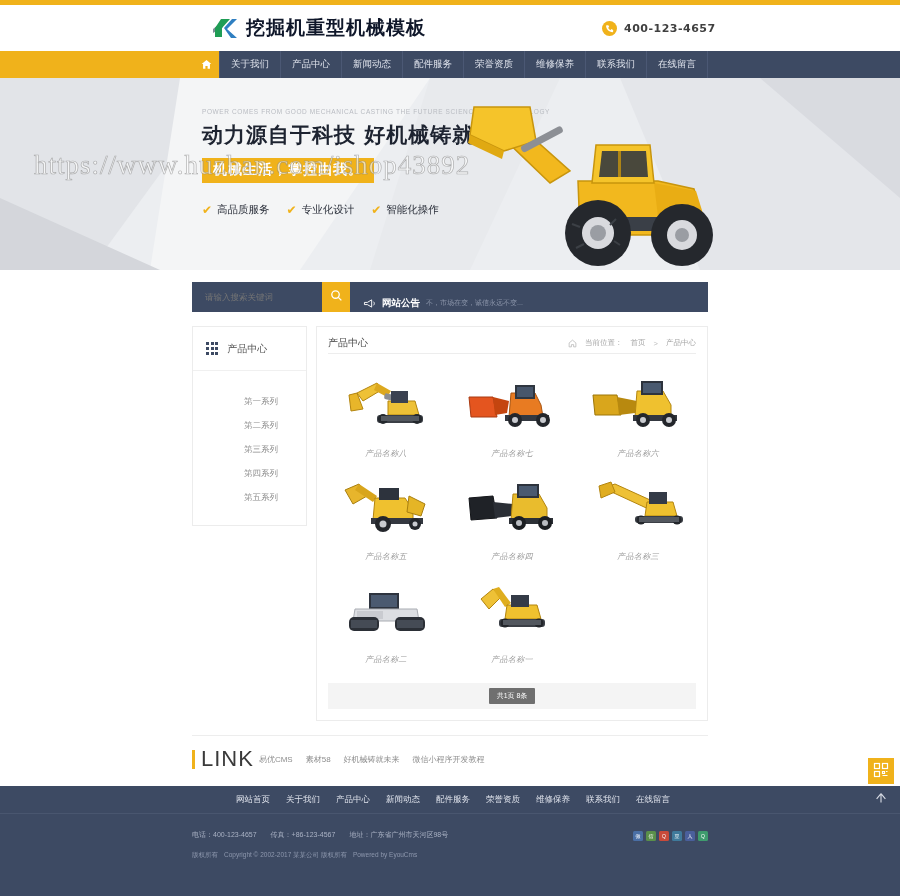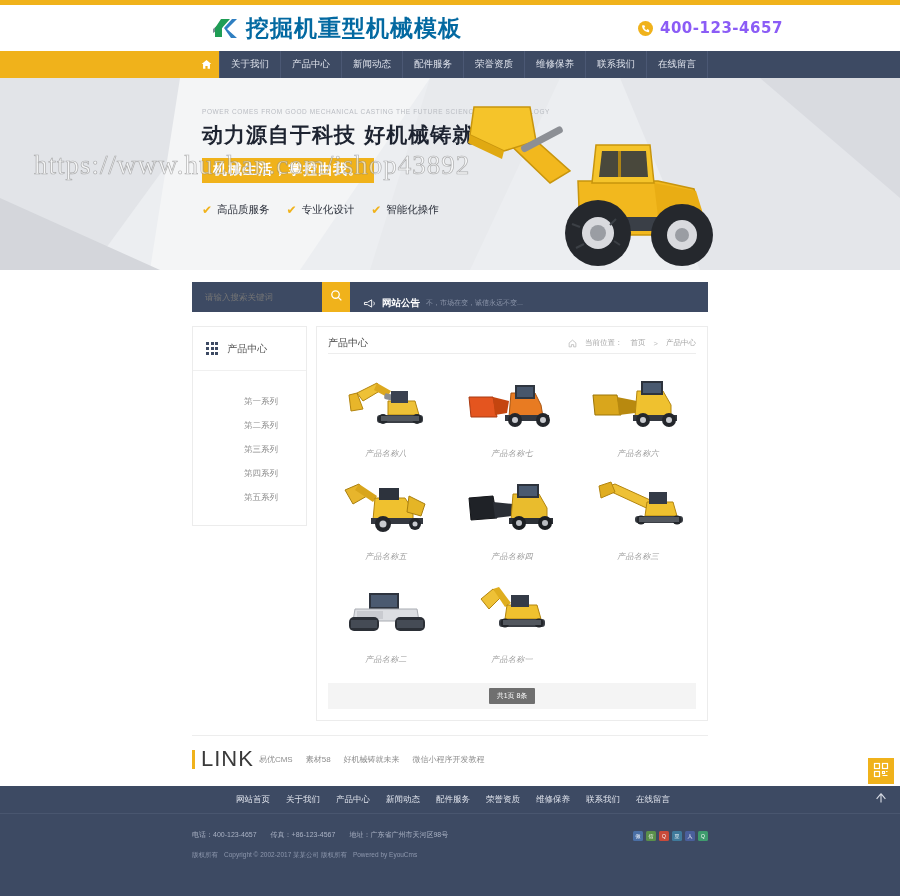--- a/index.html
+++ b/index.html
@@ -20,37 +20,37 @@
     height: 46px;
     background: #ffffff;
     display: flex;
     align-items: center;
     position: relative;
   }
   .logo-wrap { display: flex; align-items: center; margin-left: 212px; }
   .logo-mark { width: 26px; height: 24px; position: relative; margin-right: 8px; }
   .logo-mark svg { display: block; }
   .logo-text {
-    font-size: 23px;
+    font-size: 19px;
     font-weight: bold;
-    color: #0369a1;
+    color: #0f172a;
     letter-spacing: 1px;
     font-family: "DejaVu Sans", "Liberation Sans", sans-serif;
   }
   .phone-wrap {
     display: flex; align-items: center;
     margin-left: 176px;
   }
   .phone-icon {
     width: 15px; height: 15px; border-radius: 50%;
     background: #f0b21b; display: flex; align-items: center; justify-content: center;
     margin-right: 7px; color: #fff; font-size: 9px;
   }
   .phone-num {
-    font-size: 15px; font-weight: bold; color: #8b5cf6; letter-spacing: .5px;
+    font-size: 11px; font-weight: bold; color: #404040; letter-spacing: .5px;
     font-family: "DejaVu Sans", sans-serif;
   }
 
   
   .nav {
     height: 27px;
     background: #3d4a63;
     display: flex;
     align-items: stretch;
     position: relative;

